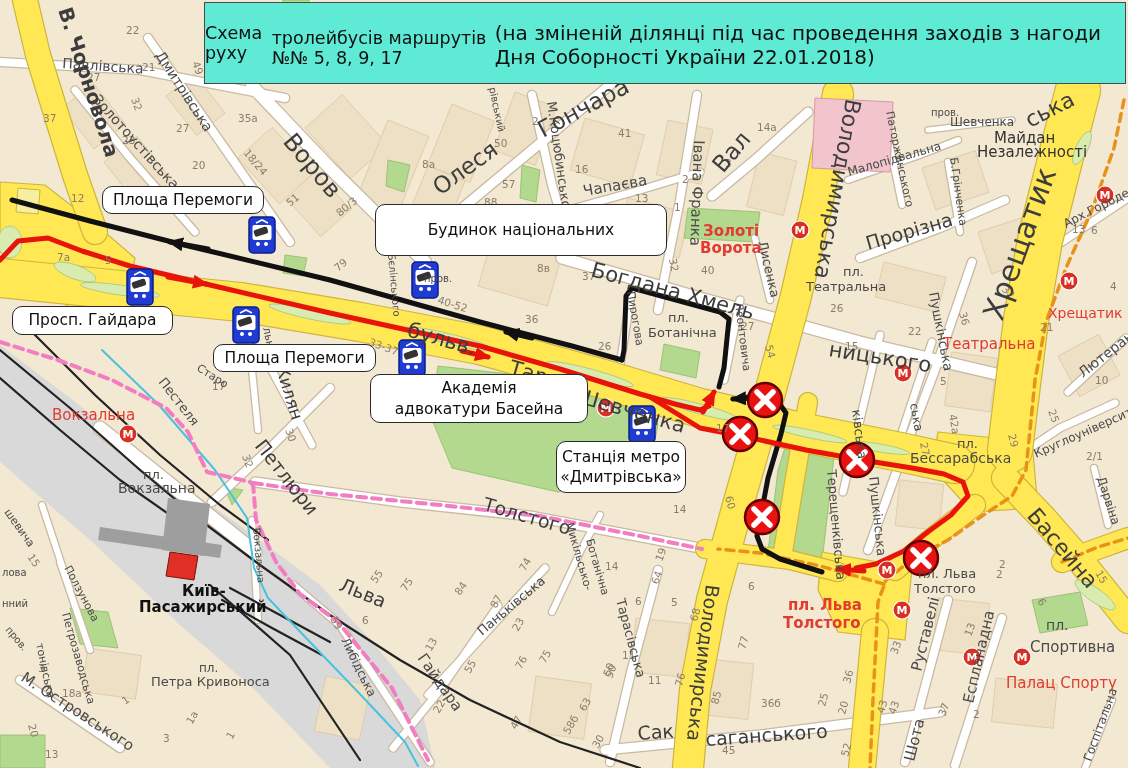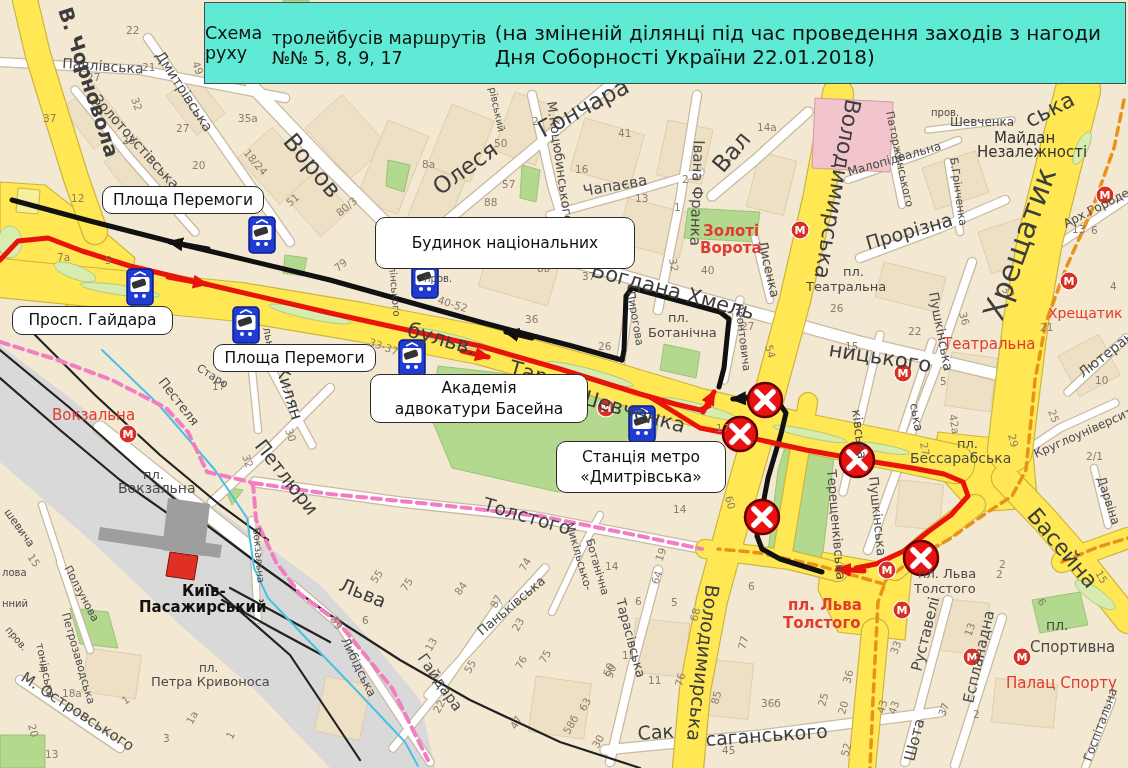--- a/index.html
+++ b/index.html
@@ -550,28 +550,28 @@
   <div id="callouts">
       <div class="callout" style="left: 102px; top: 186px; width: 162px; height: 28px;">
         <div>Площа Перемоги</div>
       </div>
       <div class="callout" style="left: 12px; top: 306px; width: 161px; height: 29px;">
         <div>Просп. Гайдара</div>
       </div>
       <div class="callout" style="left: 213px; top: 344px; width: 163px; height: 28px;">
         <div>Площа Перемоги</div>
       </div>
-      <div class="callout" style="left: 375px; top: 217px; width: 260px; height: 52px;">
+      <div class="callout" style="left: 375px; top: 204px; width: 292px; height: 52px;">
         <div>Будинок національних</div>
       </div>
       <div class="callout" style="left: 370px; top: 374px; width: 218px; height: 49px;">
         <div>Академія</div>
         <div>адвокатури Басейна</div>
       </div>
-      <div class="callout" style="left: 556px; top: 441px; width: 170px; height: 52px;">
+      <div class="callout" style="left: 556px; top: 441px; width: 130px; height: 52px;">
         <div>Станція метро</div>
         <div>«Дмитрівська»</div>
       </div>
     </div>
 
   <div class="title-box" id="title-box" style="left: 204px; top: 2px; width: 922px; height: 82px;">
     <div class="t1">Схема руху</div>
     <div class="t2">тролейбусів маршрутів №№ 5, 8, 9, 17</div>
     <div class="t3">(на зміненій ділянці під час проведення заходів з нагоди Дня Соборності України 22.01.2018)</div>
   </div>

